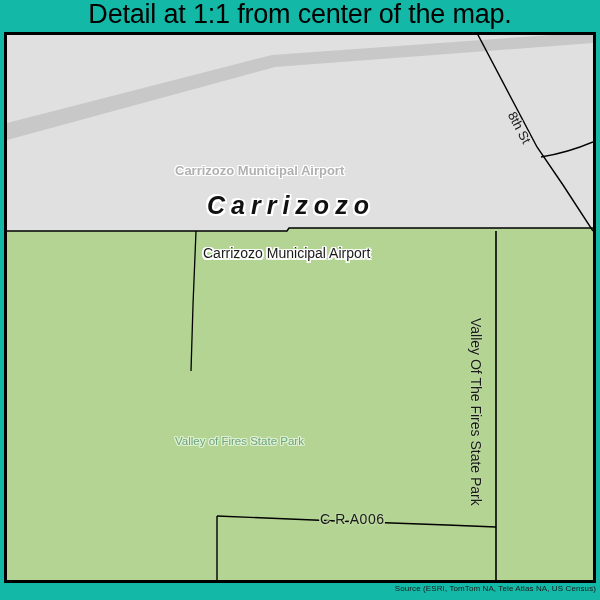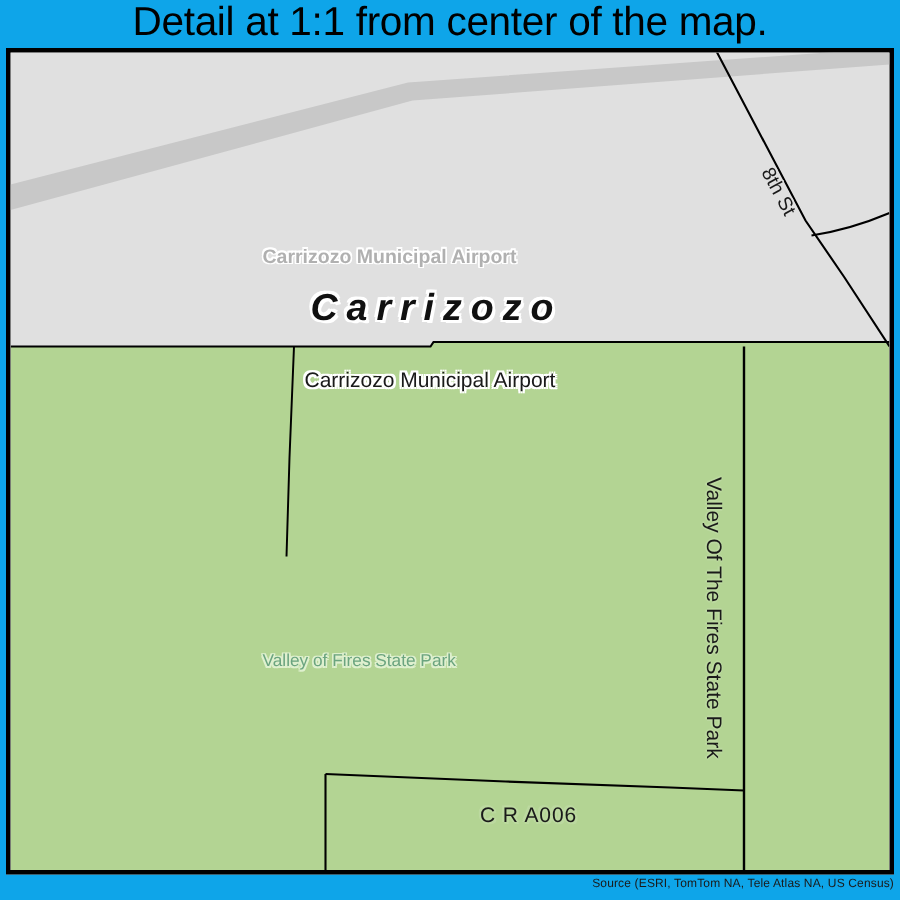--- a/index.html
+++ b/index.html
@@ -11,21 +11,21 @@
     width: 600px;
     height: 600px;
     overflow: hidden;
     font-family: "Liberation Sans", sans-serif;
   }
 
   #page {
     position: relative;
     width: 600px;
     height: 600px;
-    background: #0ea5e9;
+    background: #14b8a6;
   }
 
   
   #title {
     position: absolute;
     left: 0;
     top: -2px;
     width: 600px;
     height: 32px;
     line-height: 32px;
@@ -134,21 +134,21 @@
     transform-origin: 0 0;
     transform: rotate(90deg);
     text-shadow:
        1.2px  0px 0 #bcd9a0, -1.2px  0px 0 #bcd9a0,
        0px  1.2px 0 #bcd9a0,  0px -1.2px 0 #bcd9a0;
   }
 
   
   #lbl-cr {
     left: 313px;
-    top: 500px;
+    top: 476px;
     font-size: 14px;
     color: #1a1a1a;
     letter-spacing: 0.6px;
     text-shadow:
        1.5px  0px 0 #bcd9a0, -1.5px  0px 0 #bcd9a0,
        0px  1.5px 0 #bcd9a0,  0px -1.5px 0 #bcd9a0,
        1.5px  1.5px 0 #bcd9a0, -1.5px -1.5px 0 #bcd9a0;
     text-align: center;
   }
 

